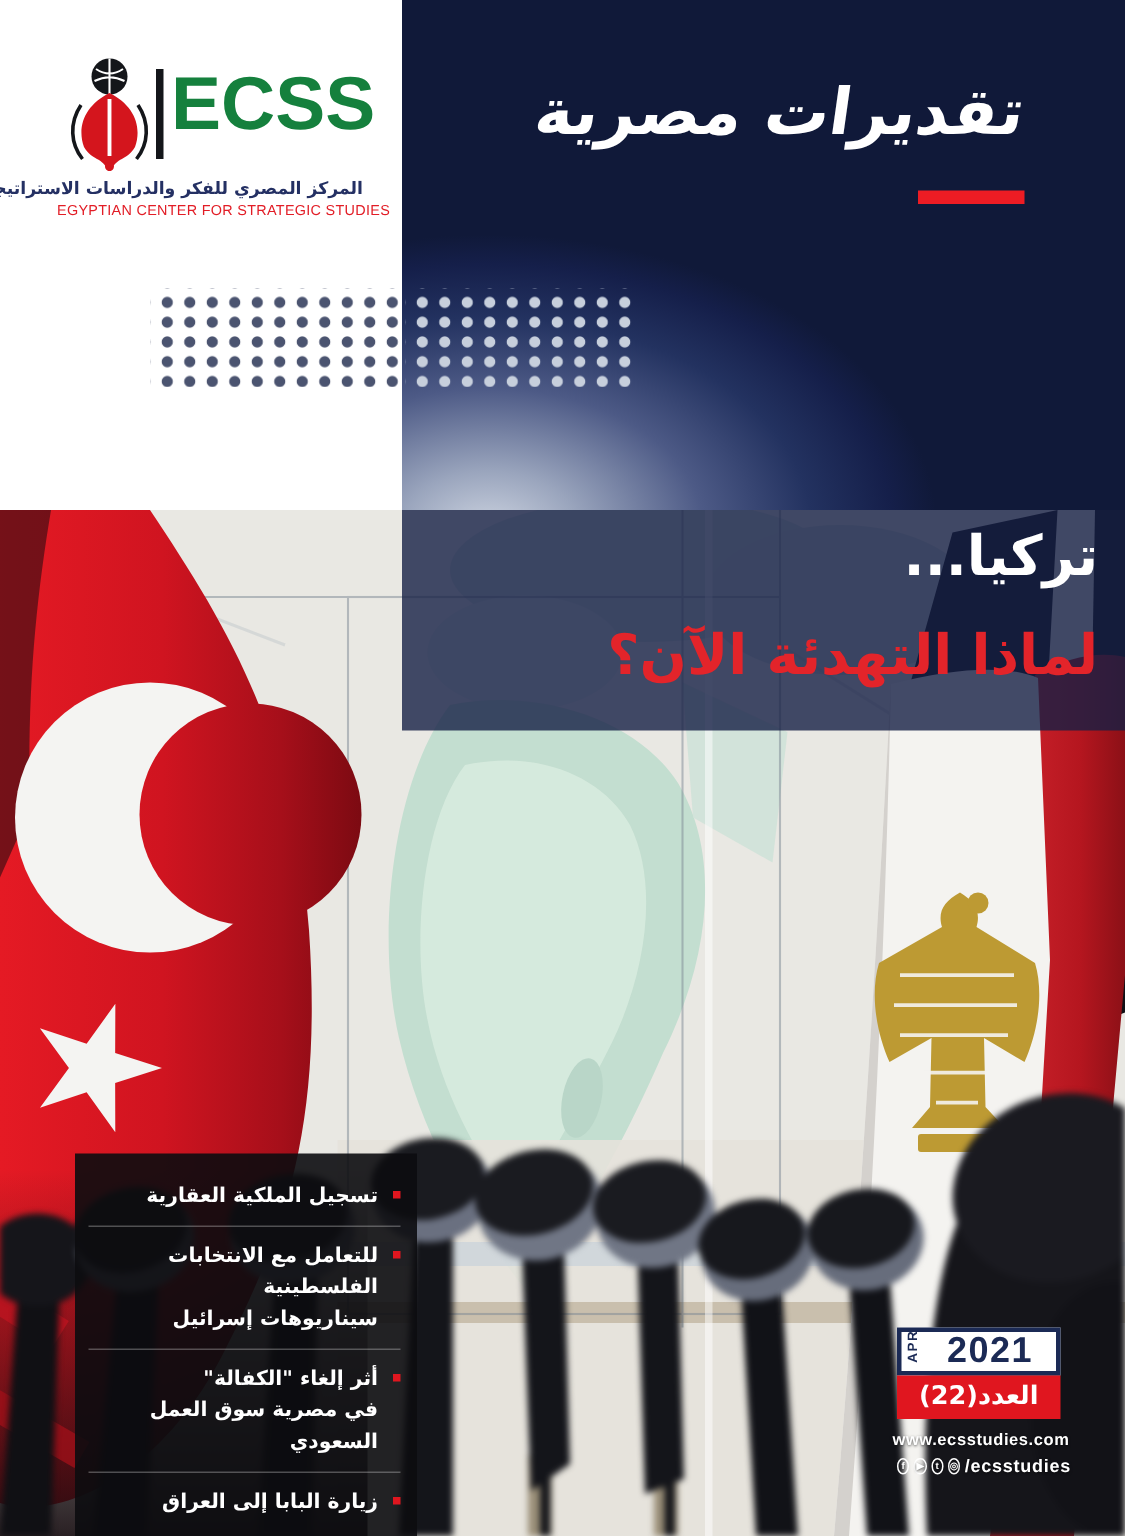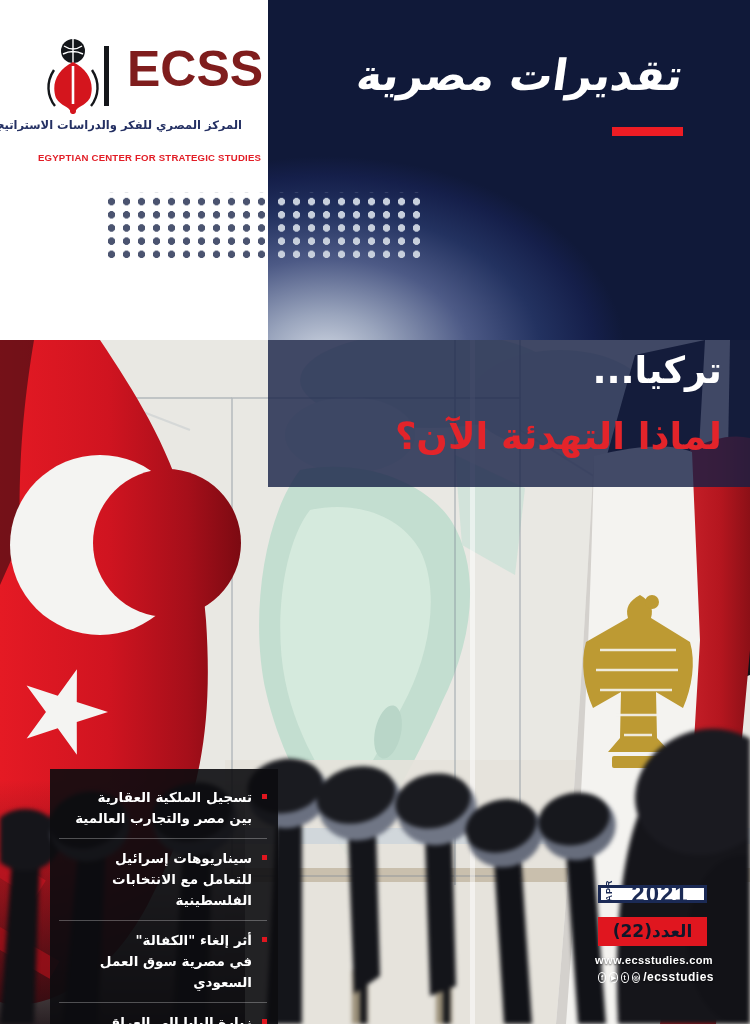--- a/index.html
+++ b/index.html
@@ -19,52 +19,52 @@
   .dots{ position:absolute; background-image:radial-gradient(circle, var(--dc) 3.4px, transparent 4px);
     background-size:15px 13.2px; background-position:4px 3px; }
   .dots-left{ left:100px; top:192px; width:166px; height:66px; --dc:#4b5470; }
   .dots-right{ left:270px; top:192px; width:154px; height:66px; --dc:#c7cfdc; }
 
   
   .logo{ position:absolute; left:38px; top:40px; width:204px; }
   .logo-row{ position:relative; height:72px; }
   .logo-icon{ position:absolute; left:4px; top:-2px; }
   .logo-sep{ position:absolute; left:66px; top:6px; width:5px; height:60px; background:#14161a; }
-  .logo-acronym{ position:absolute; left:89px; top:4px; font-family:"Liberation Sans",sans-serif;
-    font-weight:bold; font-size:50px; color:#7f1d1d; letter-spacing:0px; line-height:1; }
+  .logo-acronym{ position:absolute; left:76px; top:4px; font-family:"Liberation Sans",sans-serif;
+    font-weight:bold; font-size:50px; color:#15803d; letter-spacing:0px; line-height:1; }
   .logo-ar{ margin-top:6px; text-align:center; font-size:11.5px; font-weight:bold; color:#243063; white-space:nowrap; }
-  .logo-en{ margin-top:20px; text-align:center; font-family:"Liberation Sans",sans-serif;
-    font-size:9.6px; font-weight:bold; color:#e21d26; letter-spacing:0.2px; white-space:nowrap; }
+  .logo-en{ margin-top:3px; text-align:center; font-family:"Liberation Sans",sans-serif;
+    font-size:9.6px; font-weight:normal; color:#e21d26; letter-spacing:0.2px; white-space:nowrap; }
 
   
   .photo{ position:absolute; left:0; top:340px; width:750px; height:684px; background:#e9e8e3; overflow:hidden; }
   .photo svg{ position:absolute; left:0; top:0; }
 
   .overlay-band{ position:absolute; left:268px; top:0; width:482px; height:147px;
-    background:rgba(21,31,69,0.80); text-align:right; padding-right:28px; }
+    background:rgba(21,31,69,0.80); text-align:right; padding-right:18px; }
   .cover-line1{ margin-top:8px; font-size:37px; font-weight:bold; color:#ffffff; line-height:46px; letter-spacing:0.5px;}
   .cover-line2{ margin-top:20px; font-size:37px; font-weight:bold; color:#e3242a; line-height:46px; }
 
   
   .panel{ position:absolute; left:50px; top:429px; width:228px; height:255px;
     background:rgba(12,12,16,0.90); padding-top:12px; }
   .article{ position:relative; padding:6px 26px 6px 10px; text-align:right; direction:rtl;
     color:#fff; font-size:13.5px; font-weight:bold; line-height:21px; }
   .article .bullet{ position:absolute; right:11px; top:13px; width:5px; height:5px; background:#e0161f; }
   .sep{ height:1px; background:rgba(255,255,255,0.28); margin:3px 11px 3px 9px; }
 
   
-  .date-box{ position:absolute; left:598px; top:545px; width:109px; height:18px; background:#fff;
+  .date-box{ position:absolute; left:598px; top:545px; width:109px; height:32px; background:#fff;
     border:3px solid #1b2a55; display:flex; align-items:center; }
   .date-month{ width:15px; font-family:"Liberation Sans",sans-serif; font-size:9px; font-weight:bold;
     color:#1b2a55; transform:rotate(-90deg); letter-spacing:1px; text-align:center; }
   .date-year{ flex:1; text-align:center; font-family:"Liberation Sans",sans-serif;
     font-size:24px; font-weight:bold; color:#1b2a55; line-height:1; letter-spacing:1px; }
   .issue-box{ position:absolute; left:598px; top:577px; width:109px; height:29px; background:#e0161f;
-    color:#0f172a; font-size:17px; font-weight:bold; text-align:center; line-height:28px; direction:rtl; }
+    color:#ffffff; font-size:17px; font-weight:bold; text-align:center; line-height:28px; direction:rtl; }
   .website{ position:absolute; left:594px; top:614px; width:120px; text-align:center;
     font-family:"Liberation Sans",sans-serif; font-size:11px; font-weight:bold; color:#fff; letter-spacing:0.4px;
     text-shadow:0 1px 2px rgba(0,0,0,0.6); }
   .social-row{ position:absolute; left:598px; top:630px; width:116px; display:flex; align-items:center;
     justify-content:center; gap:3px; color:#fff; text-shadow:0 1px 2px rgba(0,0,0,0.6); }
   .social-circle{ width:11px; height:11px; border:1px solid #fff; border-radius:50%;
     font-size:6.5px; line-height:9px; text-align:center; font-family:"Liberation Sans",sans-serif; font-weight:bold; }
   .social-handle{ font-family:"Liberation Sans",sans-serif; font-size:12px; font-weight:bold; letter-spacing:0.5px; }
 </style>
 </head>
@@ -223,27 +223,26 @@
 
     <div class="overlay-band">
       <div class="cover-line1" dir="rtl">تركيا...</div>
       <div class="cover-line2" dir="rtl">لماذا التهدئة الآن؟</div>
     </div>
 
     <div class="panel">
       <div class="article">
         <span class="bullet"></span>
         <div>تسجيل الملكية العقارية</div>
-        <div>بين مصر والتجارب العالمية</div>
       </div>
       <div class="sep"></div>
       <div class="article">
         <span class="bullet"></span>
+        <div>للتعامل مع الانتخابات الفلسطينية</div>
         <div>سيناريوهات إسرائيل</div>
-        <div>للتعامل مع الانتخابات الفلسطينية</div>
       </div>
       <div class="sep"></div>
       <div class="article">
         <span class="bullet"></span>
         <div>أثر إلغاء "الكفالة"</div>
         <div>في مصرية سوق العمل السعودي</div>
       </div>
       <div class="sep"></div>
       <div class="article">
         <span class="bullet"></span>

